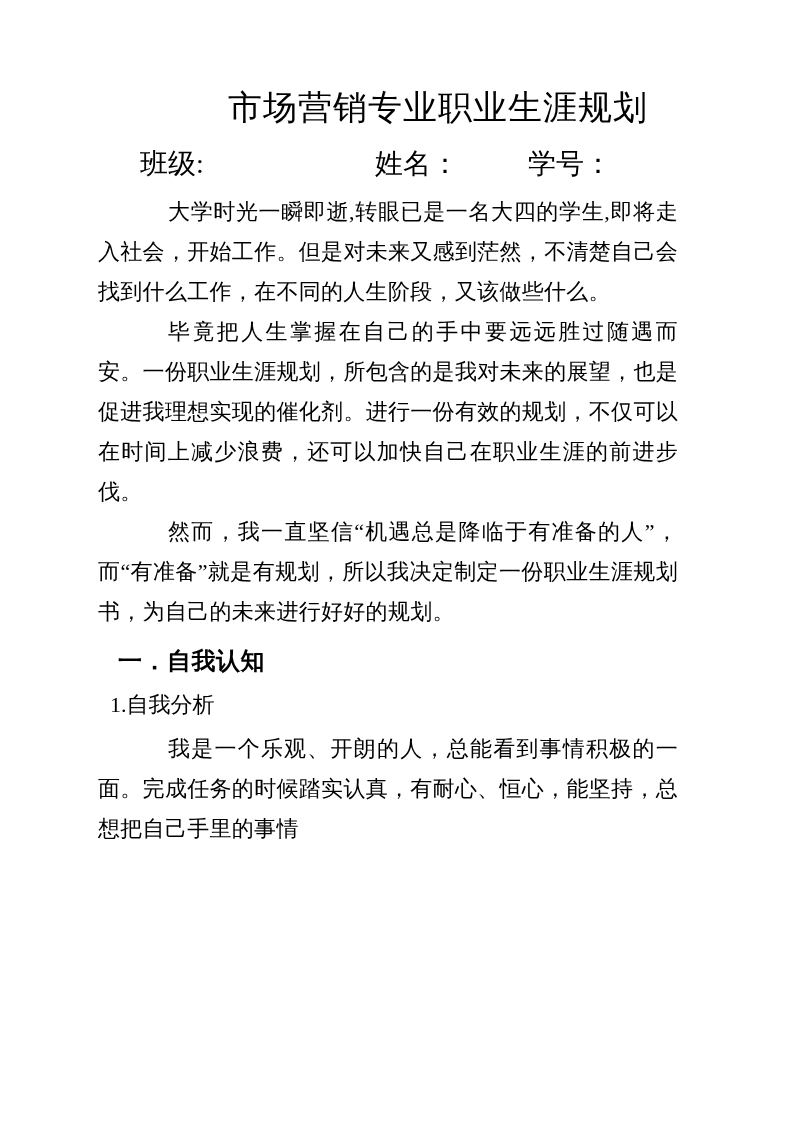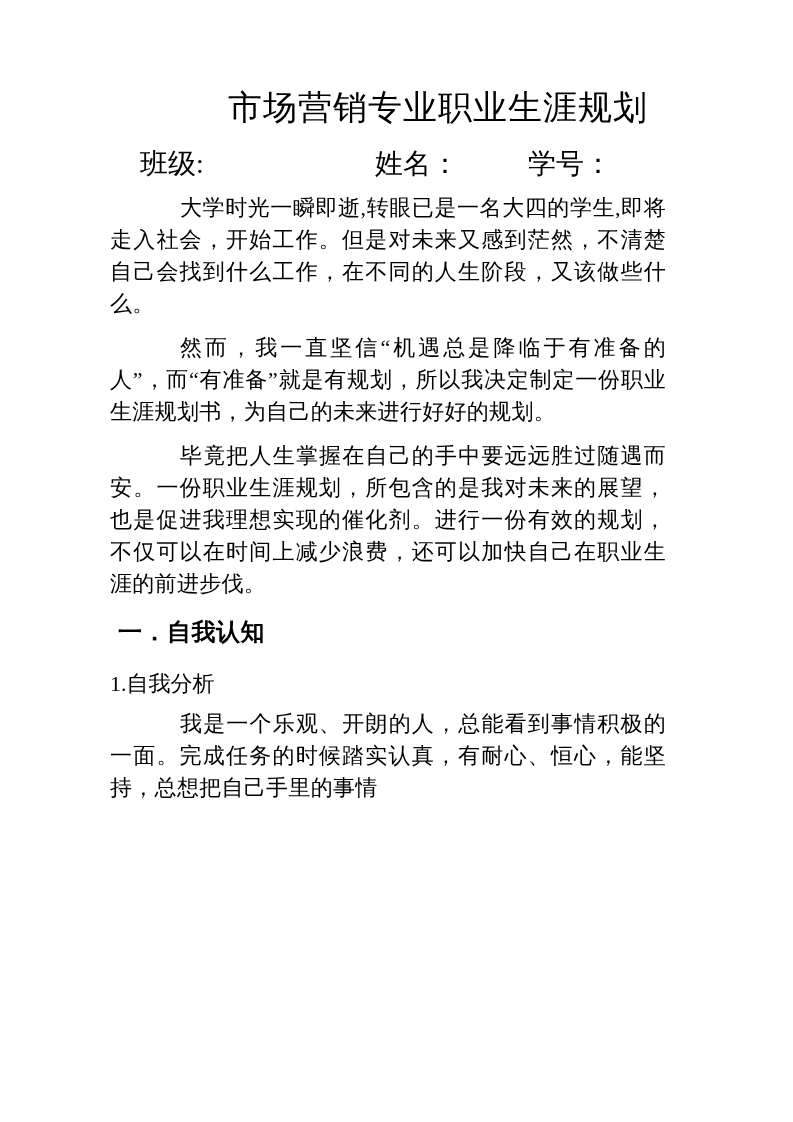--- a/index.html
+++ b/index.html
@@ -41,38 +41,38 @@
   }
   .info-row .info-label {
     position: absolute;
     top: 0;
     white-space: nowrap;
   }
   .info-class { left: 42px; }
   .info-name  { left: 249px; margin-left: 28px; }
   .info-id    { left: 430px; }
   .para {
-    margin: 12px;
+    margin: 0;
     font-size: 22px;
-    line-height: 32px;
+    line-height: 40px;
     text-align: justify;
     text-indent: 70px;
     letter-spacing: 0.3px;
   }
   .para.first { margin-top: 8px; }
   .sec-heading {
     margin: 9px 0 0 20px;
     font-size: 24px;
     line-height: 40px;
     font-weight: 700;
     letter-spacing: 0.5px;
   }
   .para.flush { margin-top: 2px; }
   .sub-heading {
-    margin: 12px 0 0 12px;
+    margin: 4px 0 0 12px;
     font-size: 22px;
     line-height: 40px;
     font-weight: 400;
   }
   .para.last { margin-top: 4px; }
 </style>
 </head>
 <body>
 
 <div class="page">
@@ -81,23 +81,23 @@
     <h1 class="doc-title">市场营销专业职业生涯规划</h1>
 
     <div class="info-row">
       <span class="info-label info-class">班级:</span>
       <span class="info-label info-name">姓名：</span>
       <span class="info-label info-id">学号：</span>
     </div>
 
     <p class="para first">大学时光一瞬即逝,转眼已是一名大四的学生,即将走入社会，开始工作。但是对未来又感到茫然，不清楚自己会找到什么工作，在不同的人生阶段，又该做些什么。</p>
 
+    <p class="para">毕竟把人生掌握在自己的手中要远远胜过随遇而安。一份职业生涯规划，所包含的是我对未来的展望，也是促进我理想实现的催化剂。进行一份有效的规划，不仅可以在时间上减少浪费，还可以加快自己在职业生涯的前进步伐。</p>
+
     <p class="para">然而，我一直坚信“机遇总是降临于有准备的人”，而“有准备”就是有规划，所以我决定制定一份职业生涯规划书，为自己的未来进行好好的规划。</p>
-
-    <p class="para">毕竟把人生掌握在自己的手中要远远胜过随遇而安。一份职业生涯规划，所包含的是我对未来的展望，也是促进我理想实现的催化剂。进行一份有效的规划，不仅可以在时间上减少浪费，还可以加快自己在职业生涯的前进步伐。</p>
 
     <h2 class="sec-heading">一．自我认知</h2>
 
 
     <h3 class="sub-heading">1.自我分析</h3>
 
     <p class="para last">我是一个乐观、开朗的人，总能看到事情积极的一面。完成任务的时候踏实认真，有耐心、恒心，能坚持，总想把自己手里的事情</p>
 
   </div>
 </div>

